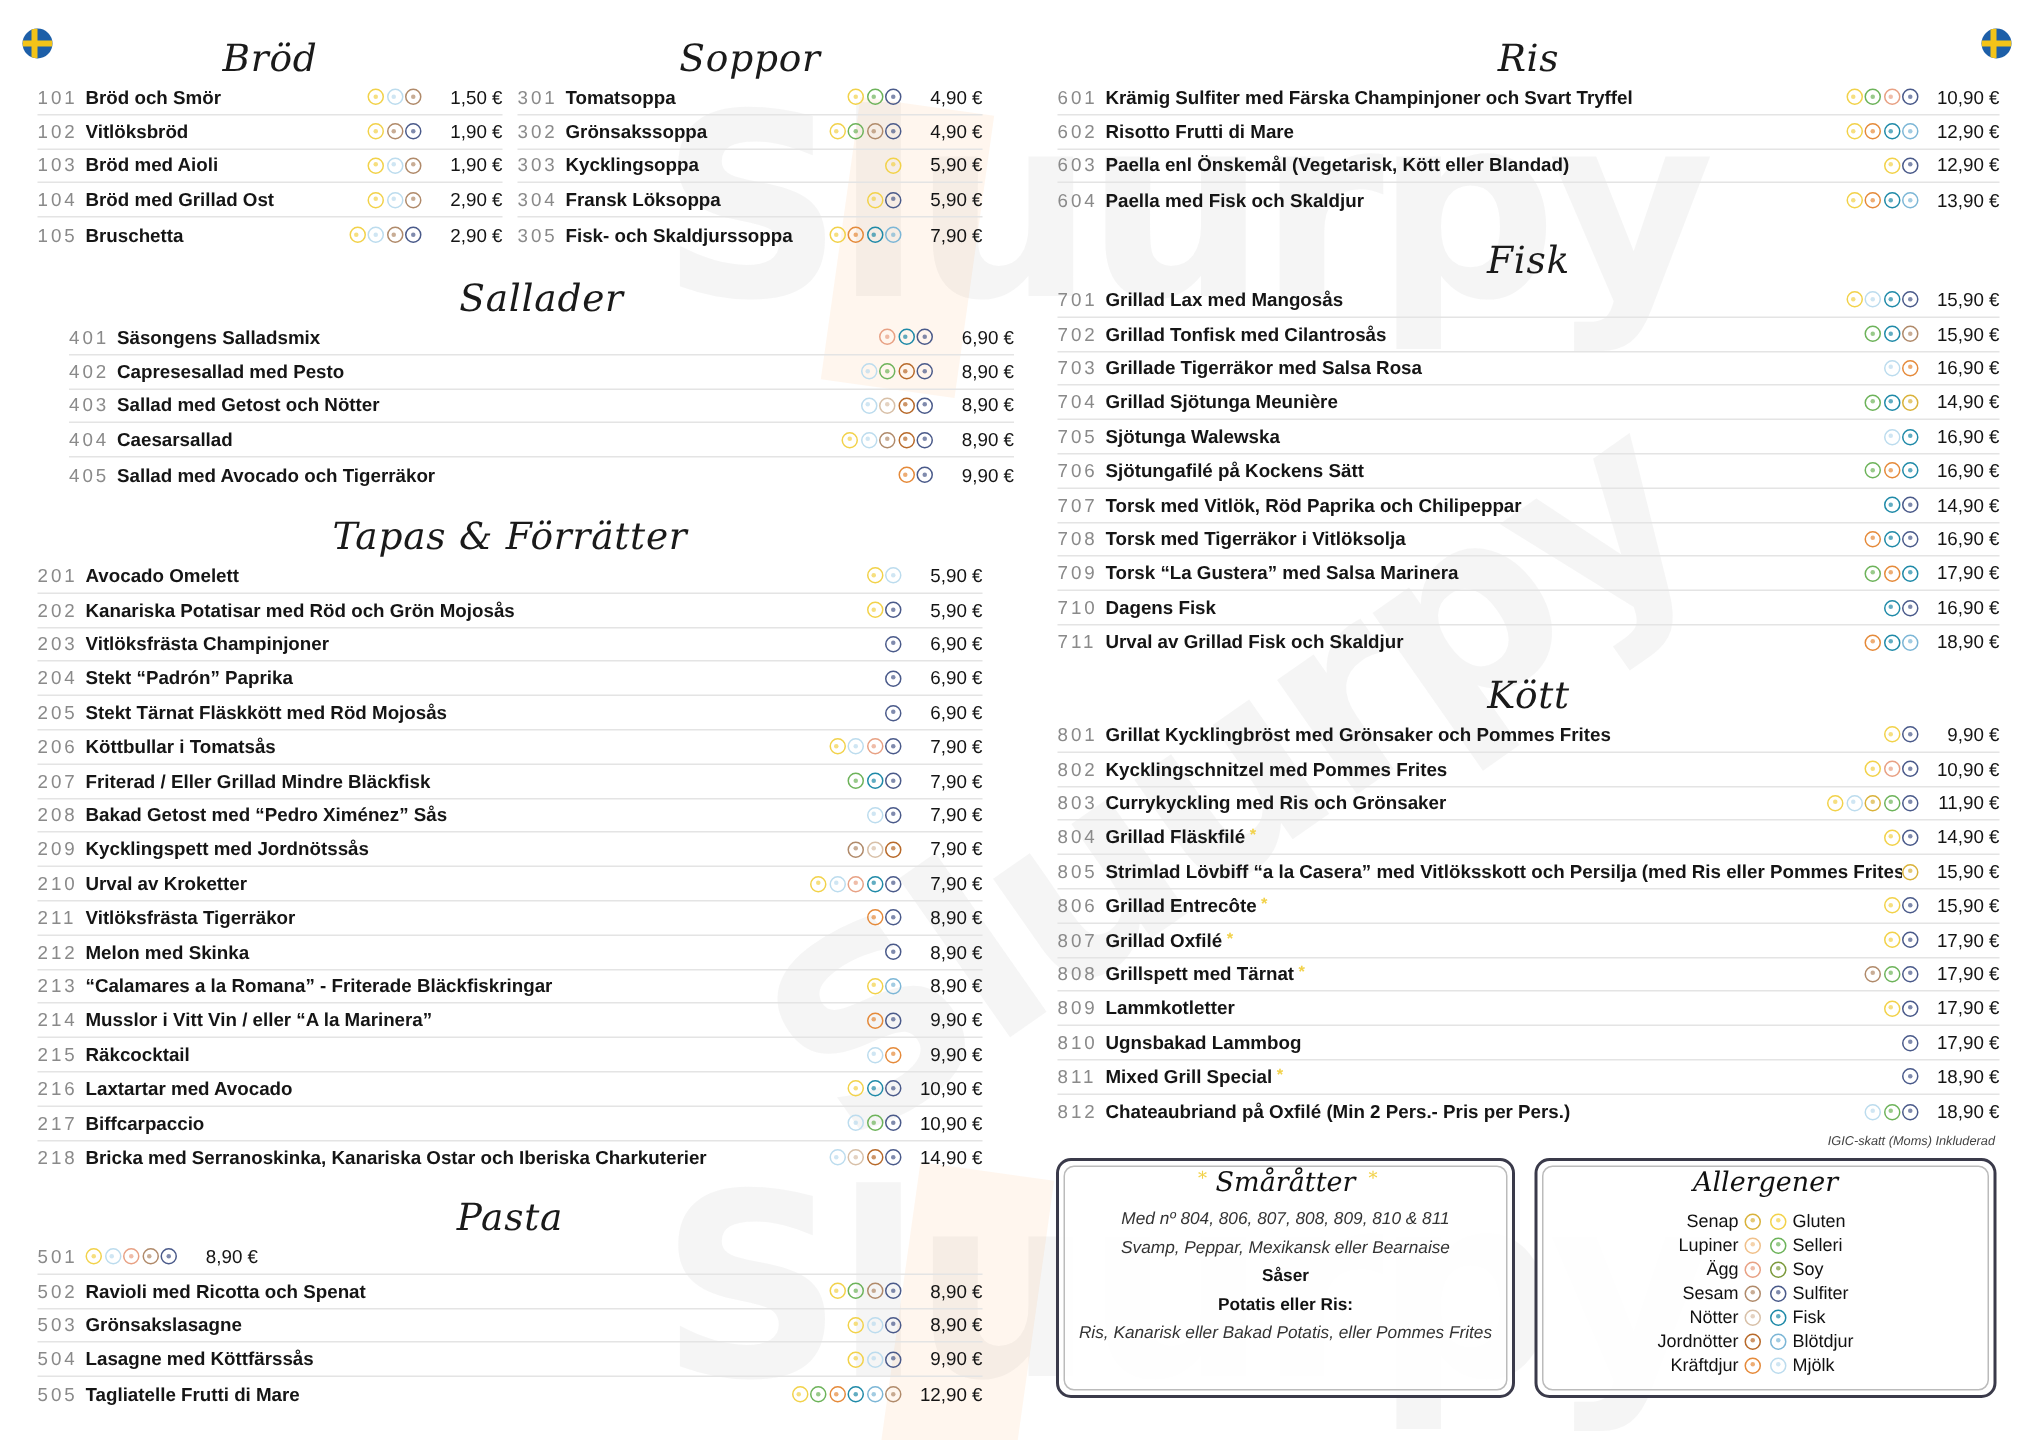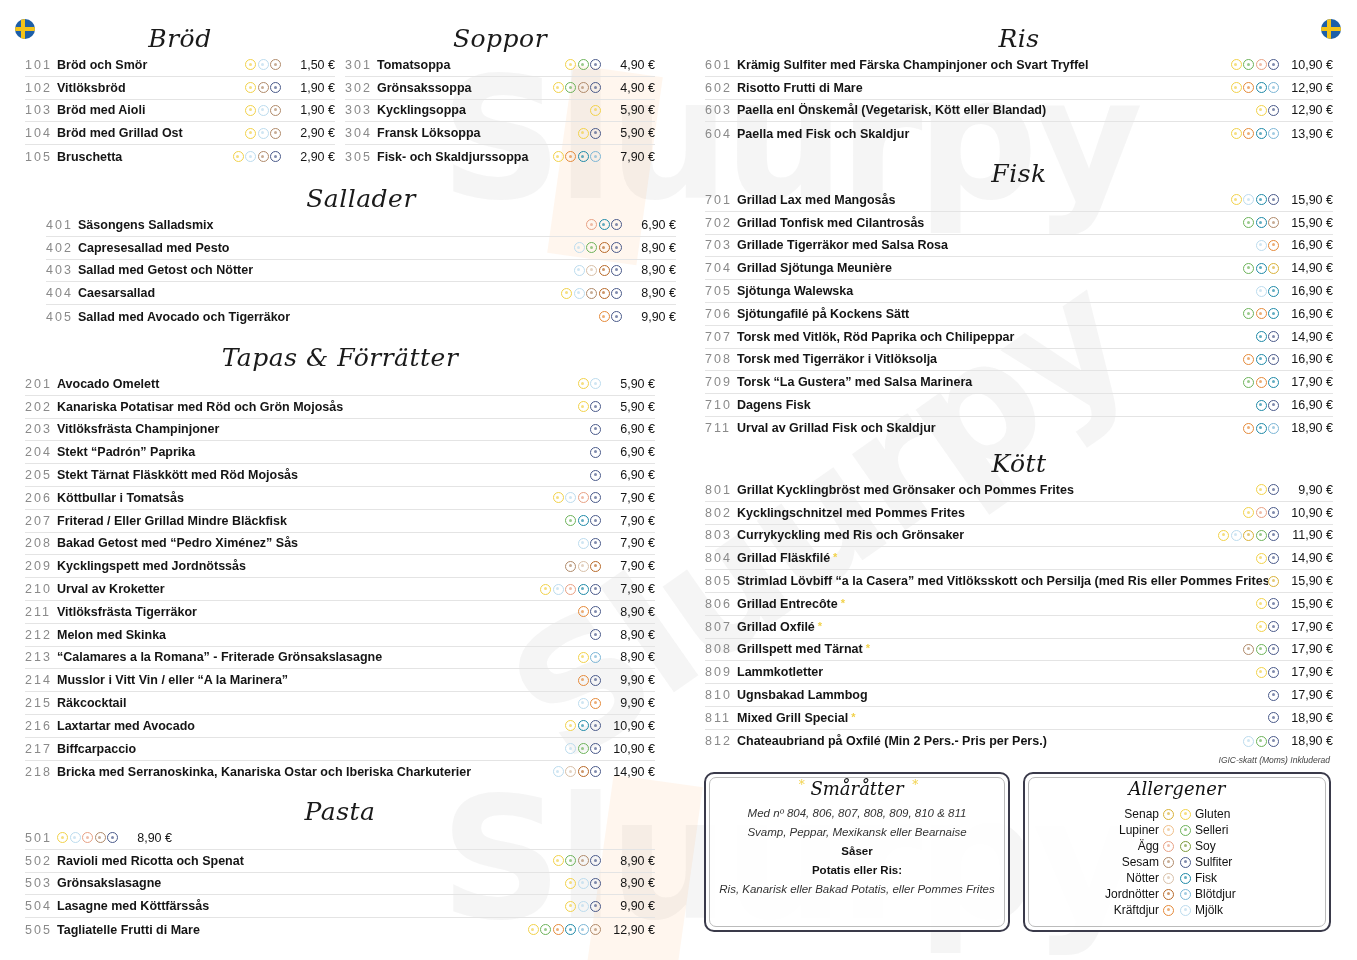--- a/index.html
+++ b/index.html
@@ -334,21 +334,21 @@
       <div class="row">
         <span class="num">212</span>
         <span class="name"><span>Melon med Skinka</span></span>
         <span class="icons">
           <span class="ic" style="border-color: rgb(74, 90, 138); color: rgb(74, 90, 138);"></span>
         </span>
         <span class="price">8,90 €</span>
       </div>
       <div class="row">
         <span class="num">213</span>
-        <span class="name"><span>“Calamares a la Romana” - Friterade Grönsakslasagne</span></span>
+        <span class="name"><span>“Calamares a la Romana” - Friterade Bläckfiskringar</span></span>
         <span class="icons">
           <span class="ic" style="border-color: rgb(242, 210, 74); color: rgb(242, 210, 74);"></span>
           <span class="ic" style="border-color: rgb(124, 182, 214); color: rgb(124, 182, 214);"></span>
         </span>
         <span class="price">8,90 €</span>
       </div>
       <div class="row">
         <span class="num">214</span>
         <span class="name"><span>Musslor i Vitt Vin / eller “A la Marinera”</span></span>
         <span class="icons">

